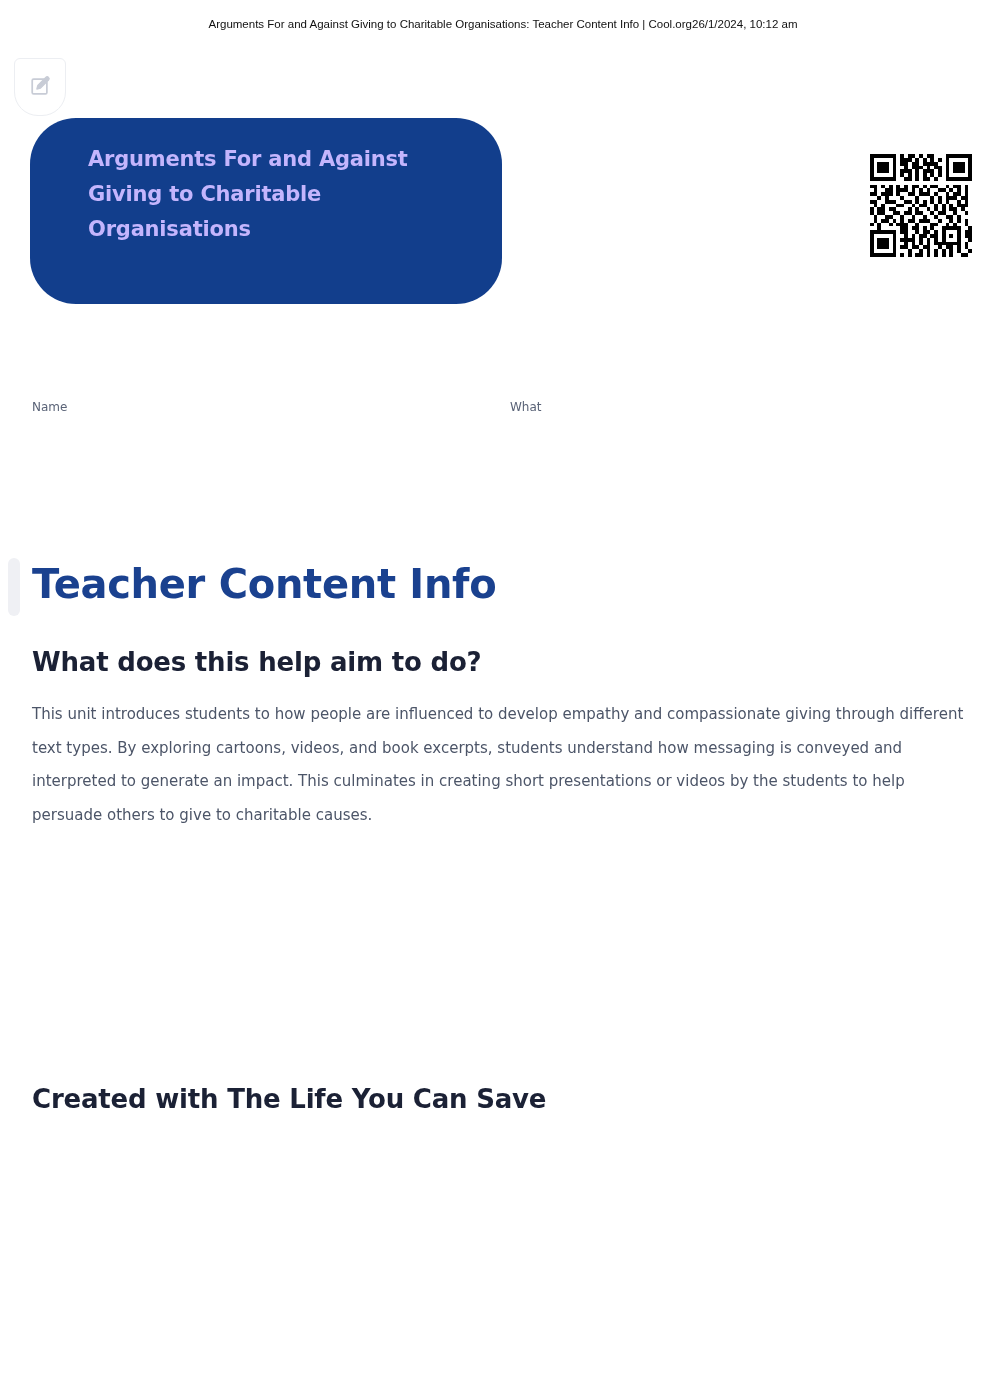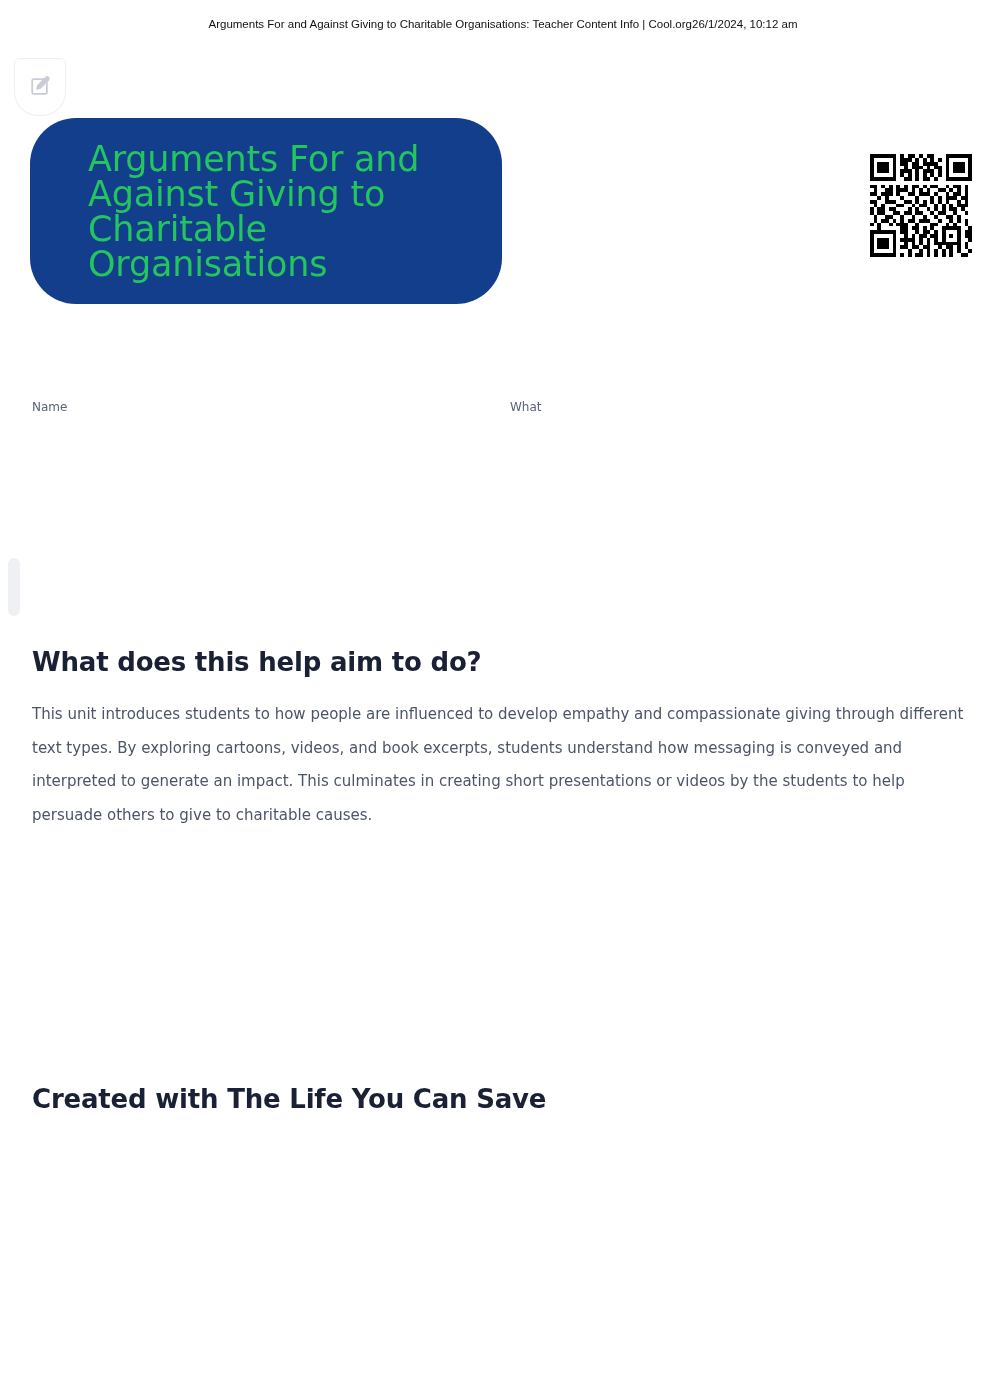--- a/index.html
+++ b/index.html
@@ -69,24 +69,24 @@
     width: 472px;
     height: 186px;
     background: #123e8c;
     border-radius: 46px;
     box-sizing: border-box;
     padding: 24px 40px 0 58px;
     z-index: 3;
   }
   .title-banner-text {
     font-family: "DejaVu Sans", "Liberation Sans", sans-serif;
-    font-size: 35px;
+    font-size: 21px;
     line-height: 35px;
-    font-weight: 400;
-    color: #22c55e;
+    font-weight: 700;
+    color: #c4b5fd;
     letter-spacing: -0.2px;
   }
 
   
   .qr-wrap {
     position: absolute;
     left: 866px;
     top: 148px;
     width: 110px;
     height: 115px;
@@ -412,20 +412,21 @@
   </svg>
 </div>
 
 <div class="identity-row">
   <span class="identity-label name">Name</span>
   <span class="identity-label class">What</span>
 </div>
 
 <div class="page-heading-wrap">
   <span class="heading-accent-bar"></span>
+  <h1 class="page-heading">Teacher Content Info</h1>
 </div>
 
 <div class="content">
   <h2 class="section-heading">What does this help aim to do?</h2>
 
   <p class="body-par">
     <span>This unit introduces students to how people are influenced to develop empathy and compassionate giving through different text types. By exploring cartoons, videos, and book excerpts, students understand how messaging is conveyed and interpreted to generate an impact. This culminates in creating short presentations or videos by the students to help persuade others to give to charitable causes.</span>
   </p>
 
 </div>

